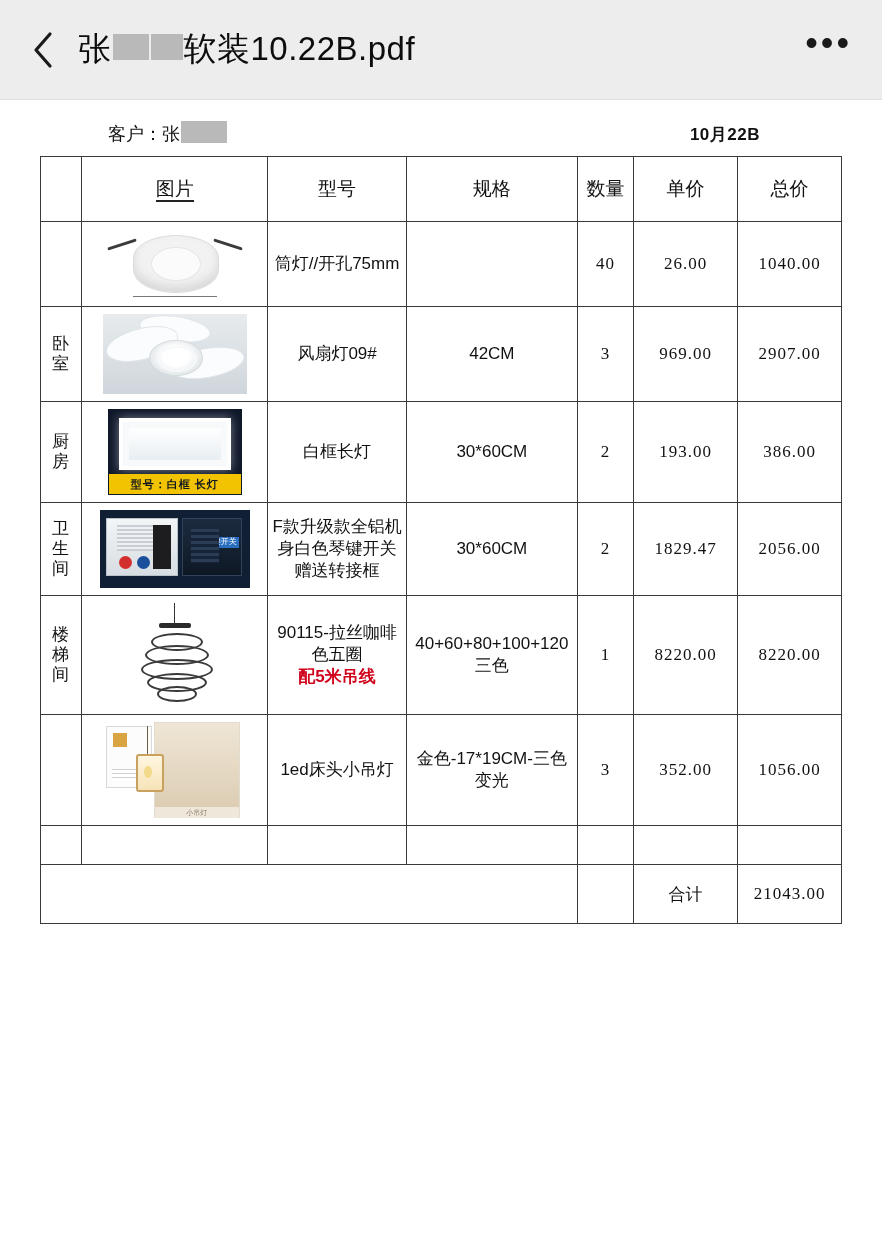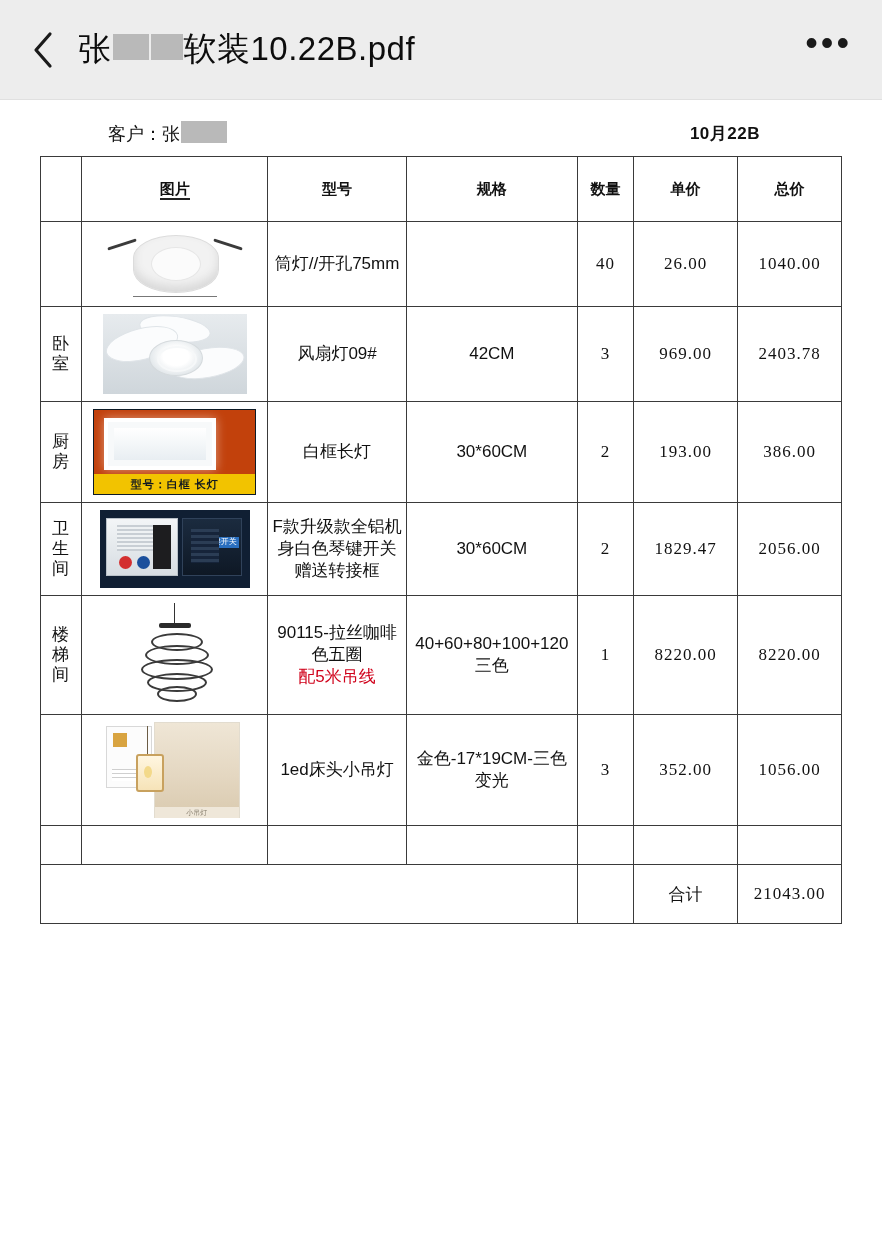--- a/index.html
+++ b/index.html
@@ -81,20 +81,21 @@
     margin-top: 118px;
     letter-spacing: 1px;
     color: #111;
   }
   .doc-subline {
     display: flex;
     justify-content: space-between;
     margin: 22px 92px 10px 108px;
     font-size: 18px;
     color: #111;
+    align-items: flex-end;
   }
   .customer {
     display: flex;
     align-items: center;
   }
   .customer .redact.rc { width: 46px; height: 22px; top: -2px; }
   .date-label {
     font-size: 17px;
     font-weight: bold;
     letter-spacing: 0.5px;
@@ -112,22 +113,22 @@
   table.quote td, table.quote th {
     border: 1px solid #3a3a3a;
     text-align: center;
     vertical-align: middle;
     font-size: 17px;
     color: #111;
     padding: 4px 3px;
     font-weight: normal;
   }
   table.quote thead th {
-    font-weight: bold;
-    font-size: 15px;
+    font-weight: normal;
+    font-size: 19px;
     height: 56px;
   }
   .col-cat  { width: 38px; }
   .col-img  { width: 172px; }
   .col-model{ width: 128px; }
   .col-spec { width: 158px; }
   .col-qty  { width: 52px; }
   .col-price{ width: 96px; }
   .col-total{ width: 96px; }
 
@@ -137,21 +138,21 @@
     letter-spacing: 1px;
     padding: 2px;
   }
   .model-cell { font-size: 17px; line-height: 1.3; margin-top: 40px; }
   .spec-cell  { font-size: 15px; line-height: 1.3; }
   .num-cell   { font-family: Liberation Serif, serif; font-size: 18px; letter-spacing: 1px; }
   .img-head-underline {
     border-bottom: 2px solid #222;
     padding-bottom: 1px;
   }
-  .red-note { color: #d0021b; font-weight: normal; }
+  .red-note { color: #d0021b; font-weight: bold; }
 
   
   .pimg {
     margin: 3px auto;
     position: relative;
     overflow: hidden;
     background: #fff;
   }
   
   .img-downlight { width: 140px; height: 70px; }
@@ -207,21 +208,21 @@
     background: radial-gradient(ellipse at 50% 45%, #ffffff 35%, #e4e9ec 70%, #cbd2d7 100%);
     border-radius: 50%; border: 1px solid #d5dadd;
   }
   .fan-ring {
     position: absolute; left: 54px; top: 32px; width: 36px; height: 22px;
     border: 2px solid #f6f8f9; border-radius: 50%;
   }
 
   
   .img-whitelamp {
-    width: 132px; height: 84px; background: #c2410c; border: 1px solid #0d1a26; padding-left: 29px;
+    width: 132px; height: 84px; background: #0f172a; border: 1px solid #0d1a26;
   }
   .wl-panel {
     position: absolute; left: 10px; top: 8px; width: 112px; height: 52px;
     background: #f7f9fa; border: 4px solid #ffffff; box-sizing: border-box;
     box-shadow: 0 0 10px rgba(255,255,255,0.45);
   }
   .wl-panel:after {
     content: ""; position: absolute; left: 6px; top: 6px; right: 6px; bottom: 6px;
     background: linear-gradient(180deg,#ffffff,#e8eef2);
   }
@@ -415,21 +416,21 @@
             <div class="fan-blade-l"></div>
             <div class="fan-blade-r"></div>
             <div class="fan-hub"></div>
             <div class="fan-ring"></div>
           </div>
         </td>
         <td class="model-cell">风扇灯09#</td>
         <td class="spec-cell">42CM</td>
         <td class="num-cell">3</td>
         <td class="num-cell">969.00</td>
-        <td class="num-cell">2403.78</td>
+        <td class="num-cell">2907.00</td>
       </tr>
 
       <tr>
         <td class="cat-cell">厨房</td>
         <td>
           <div class="pimg img-whitelamp">
             <div class="wl-panel"></div>
             <div class="wl-caption">型号：白框 长灯</div>
           </div>
         </td>

